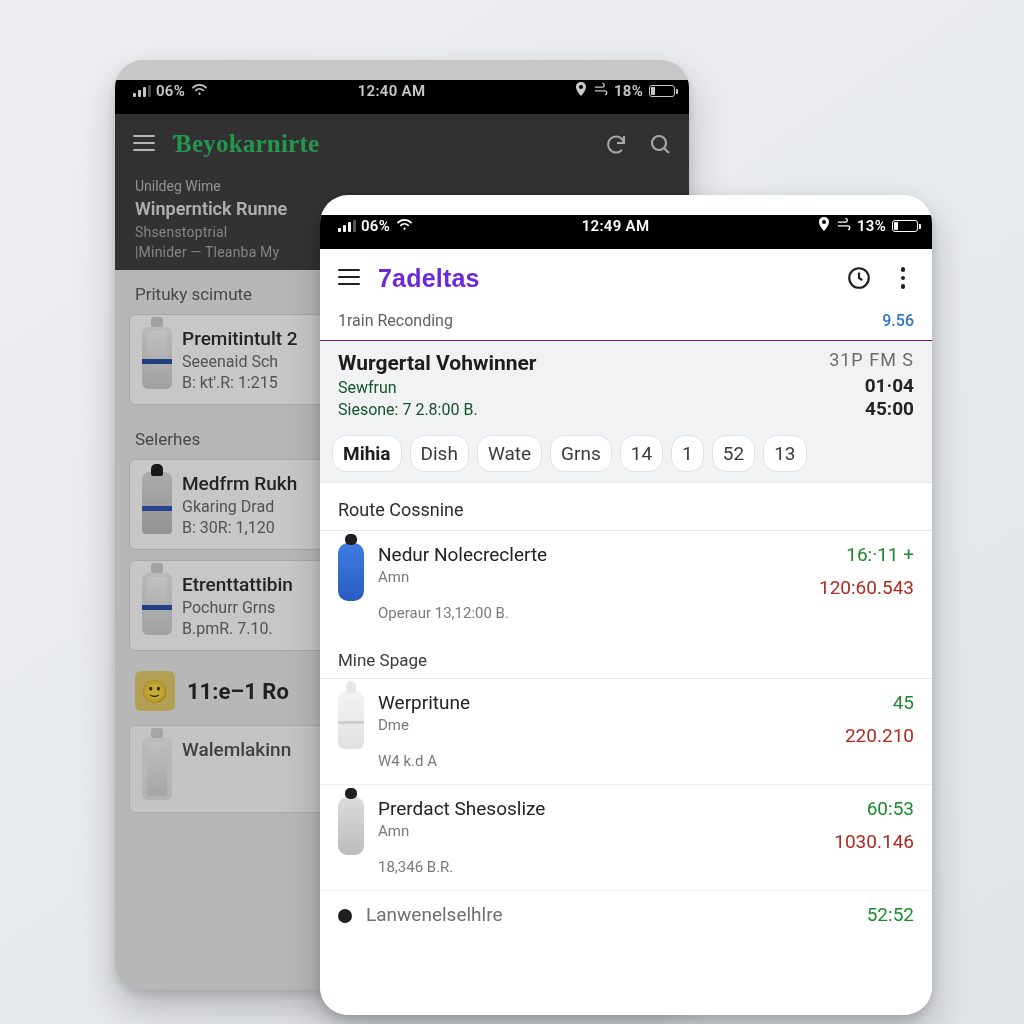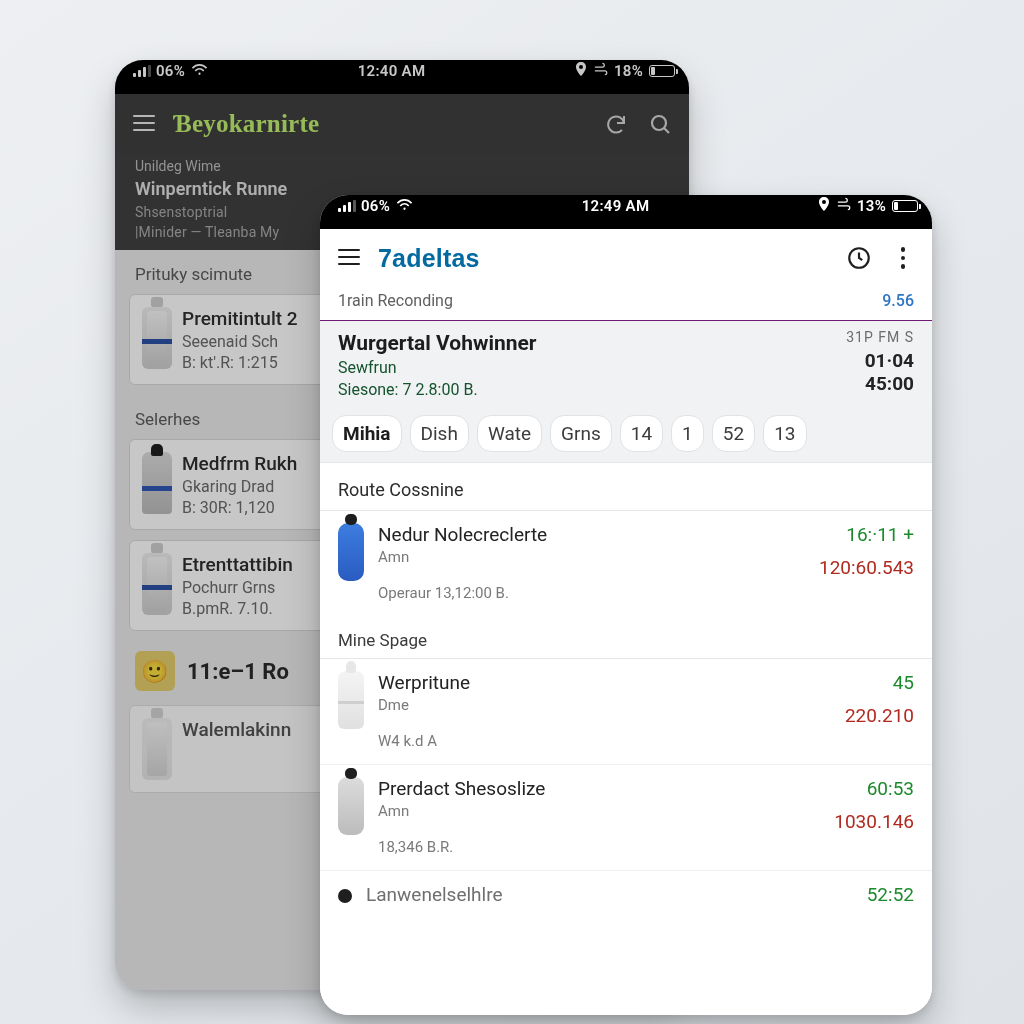--- a/index.html
+++ b/index.html
@@ -25,21 +25,21 @@
   
   .phone.front {
     left:320px; top:195px;
     width:612px; height:820px;
   }
 
   
   .statusbar {
     height:34px; background:#000; color:#fff;
     display:flex; align-items:center; justify-content:space-between;
-    padding:0 14px 12px 18px; font-size:15px; font-weight:600; letter-spacing:.3px;
+    padding:0 14px 12px 18px; font-size:15px; font-weight:600; letter-spacing:.3px;margin-top:20px;
   }
   .sb-left, .sb-right { display:flex; align-items:center; gap:6px; }
   .sb-center { flex:1; text-align:center; font-weight:600; }
   .sig-icon, .wifi-icon, .loc-icon { display:inline-block; }
 
   .sig-icon { width:17px; height:11px; position:relative; }
   .sig-icon span { position:absolute; bottom:0; width:3px; background:#fff; border-radius:1px; }
   .sig-icon span:nth-child(1){left:0;height:4px;}
   .sig-icon span:nth-child(2){left:5px;height:7px;}
   .sig-icon span:nth-child(3){left:10px;height:10px;}
@@ -51,23 +51,23 @@
   .batt::after { content:""; position:absolute; right:-4px; top:3px; width:2.5px; height:5px; background:#fff; border-radius:0 1px 1px 0;}
   .batt .fill { position:absolute; left:1px; top:1px; bottom:1px; width:84%; background:#fff; border-radius:1px;}
   .batt.low .fill { width:18%; }
 
   
   .appbar {
     display:flex; align-items:center; padding:10px 14px;
     gap:14px;
   }
   .phone.back .appbar { background:#3f3f3f; color:#e8e8e8; height:60px; }
-  .phone.front .appbar { background:#fff; color:#0369a1; height:58px; }
+  .phone.front .appbar { background:#fff; color:#6d28d9; height:58px; }
   .appbar .title { font-size:25px; font-weight:600; flex:1; font-family: Georgia,"Times New Roman",serif; letter-spacing:.2px;}
-  .phone.back .appbar .title { color:#bef264; }
+  .phone.back .appbar .title { color:#22c55e; }
   .icon-btn { width:30px; height:30px; display:flex; align-items:center; justify-content:center; color:inherit; }
 
   
   .hamburger { width:22px; height:18px; position:relative; }
   .hamburger span{position:absolute;left:0;right:0;height:2.3px;background:currentColor;border-radius:2px;}
   .hamburger span:nth-child(1){top:0;}
   .hamburger span:nth-child(2){top:7px;}
   .hamburger span:nth-child(3){top:14px;}
 
   .dots { display:flex; flex-direction:column; gap:4px; }
@@ -106,21 +106,21 @@
   .thin-row {
     display:flex; justify-content:space-between; align-items:center;
     padding:4px 18px 10px; color:#5f5f5f; font-size:16px;
   }
   .thin-row .val { color:#2e76c4; font-weight:500; }
 
   .head-block { background:#f1f2f4; border-top:1px solid #701a75; padding:10px 18px 8px; position:relative;}
   .head-block .h-title { font-size:21px; font-weight:700; color:#1d1d1d;}
   .head-block .h-sub { font-size:16px; color:#14532d; margin-top:3px;}
   .head-block .h-right { position:absolute; right:18px; top:8px; text-align:right; }
-  .head-block .h-right .r1{font-size:14px;color:#6c6c6c; letter-spacing:1px;}
+  .head-block .h-right .r1{font-size:18px;color:#6c6c6c; letter-spacing:1px;}
   .head-block .h-right .r2{font-size:19px;font-weight:700;color:#232323;margin-top:4px;}
   .head-block .h-right .r3{font-size:19px;font-weight:700;color:#232323;}
 
   .chip-row { display:flex; gap:8px; padding:8px 12px 10px; background:#f1f2f4; border-bottom:1px solid #e5e7ea; overflow:hidden;}
   .chip {
     padding:6px 10px; background:#fff; border:1px solid #dfe2e6; border-radius:14px;
     font-size:19px; color:#3c3c3c; white-space:nowrap;
   }
   .chip.active { font-weight:700; color:#1d1d1d; }
 

